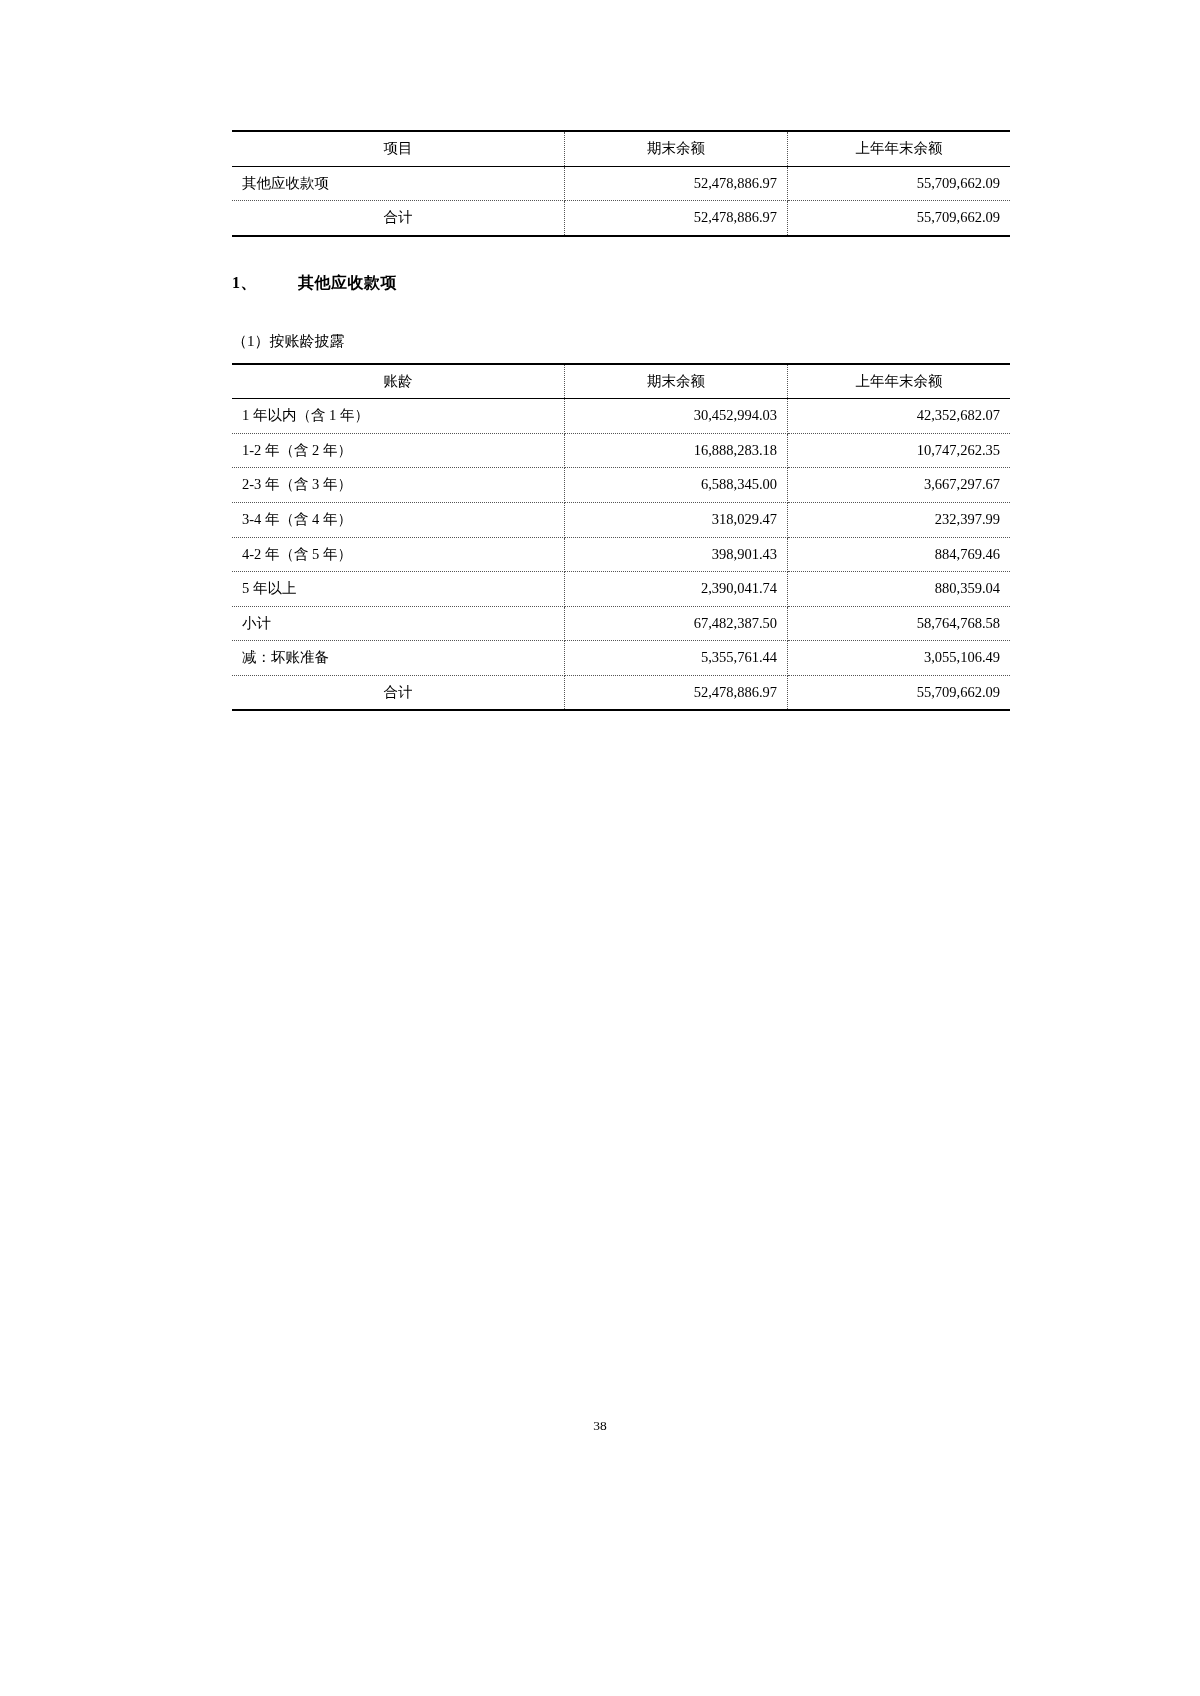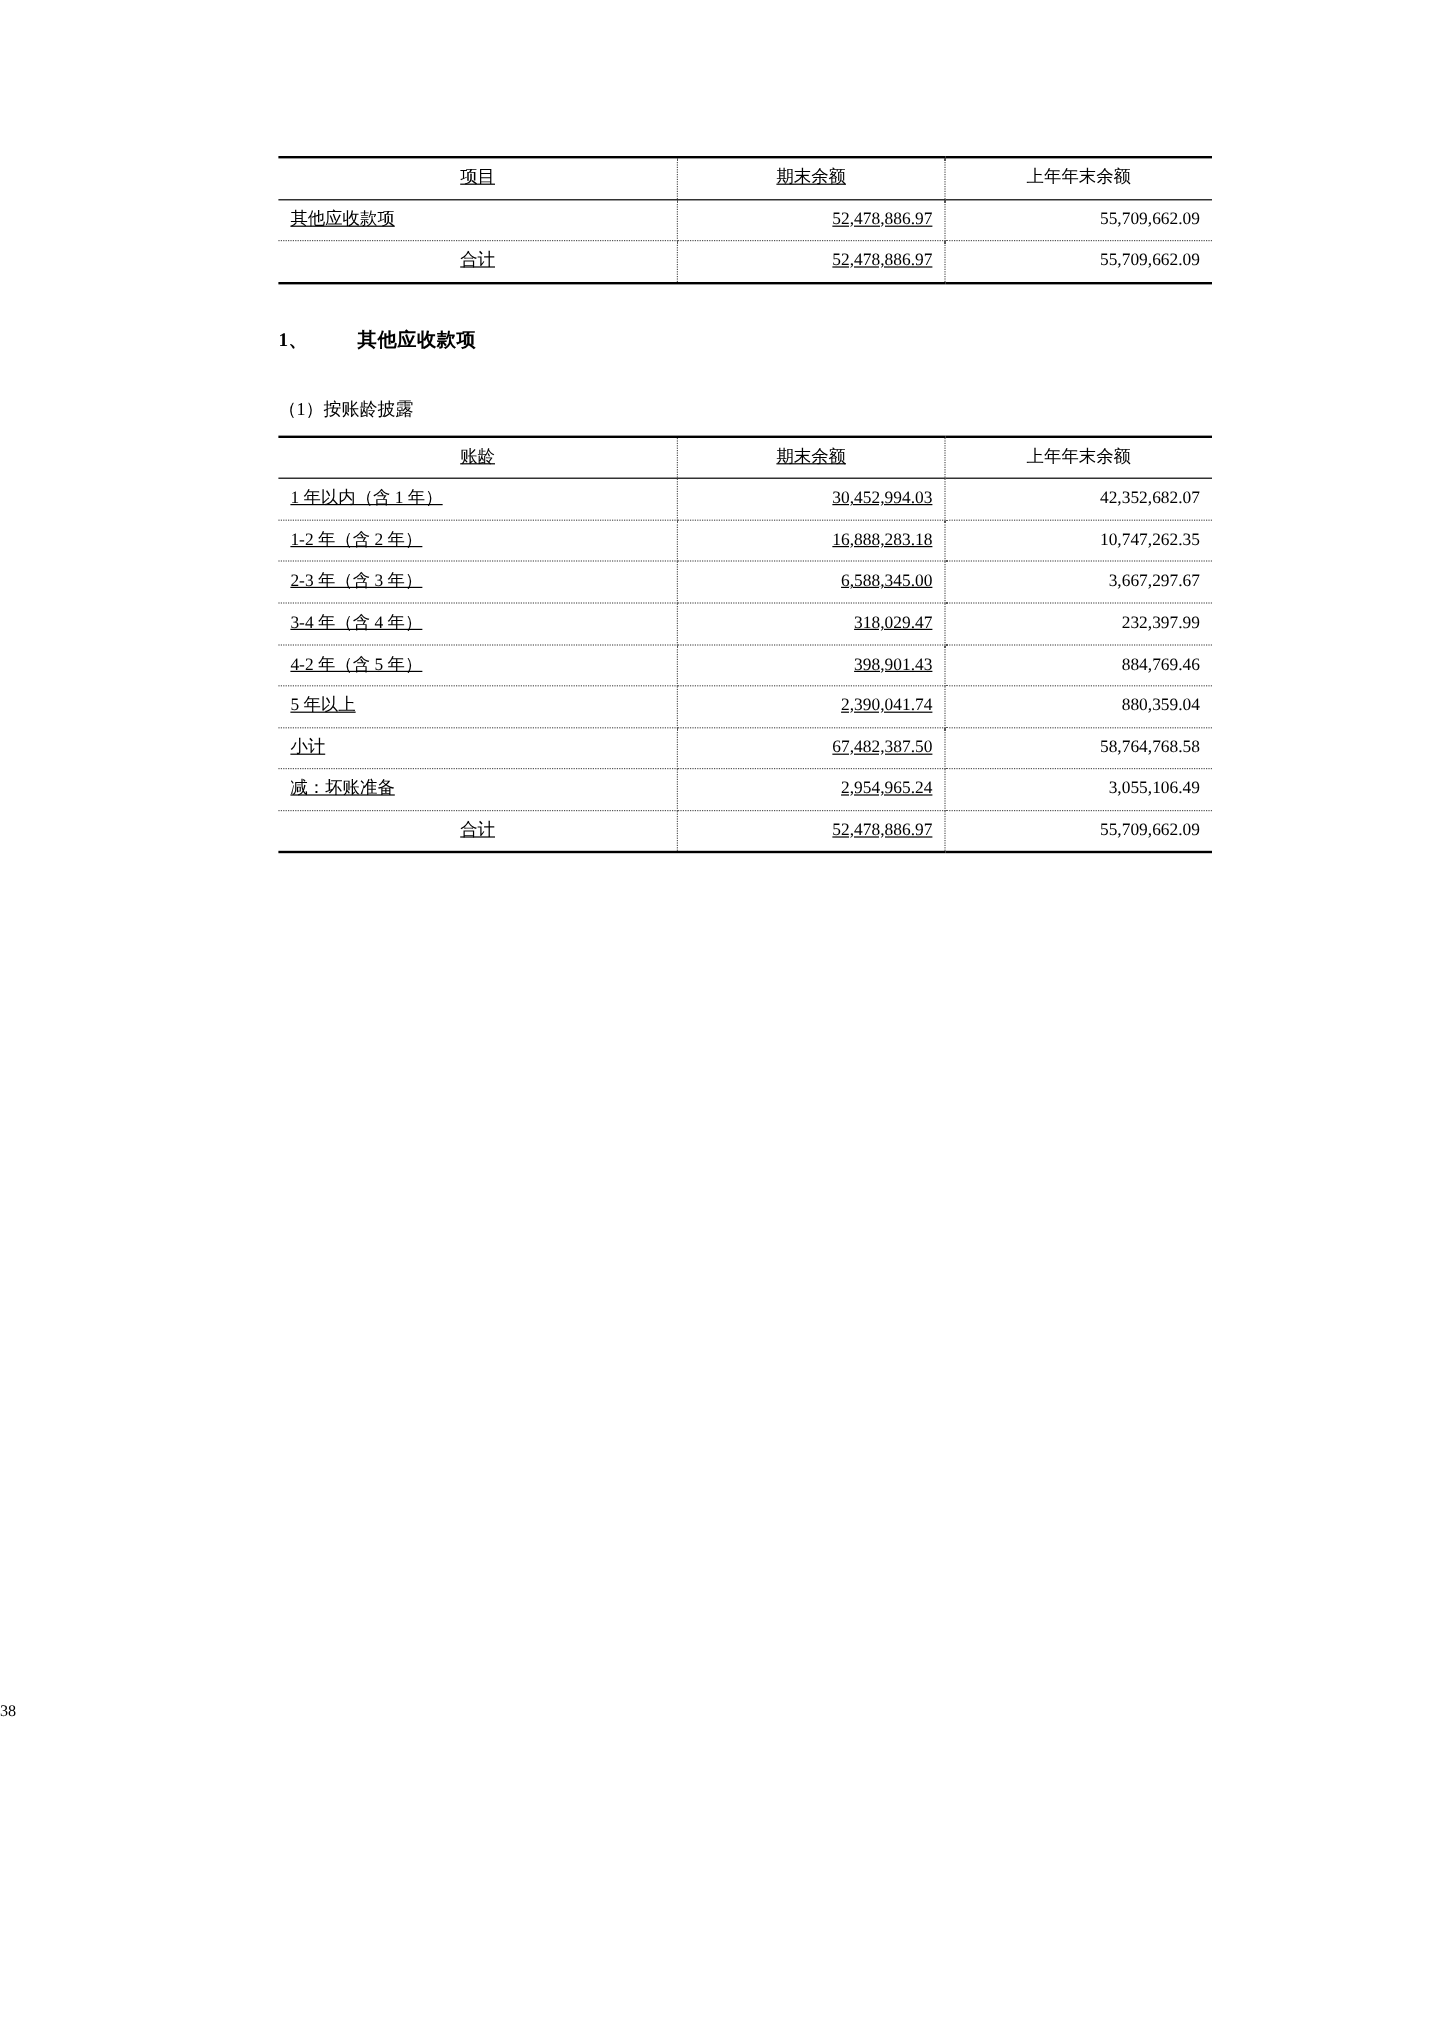--- a/index.html
+++ b/index.html
@@ -36,21 +36,21 @@
     line-height: 1.35;
   }
   .col-item { width: 312px; }
   .col-amt  { width: 202px; }
 
   
   .t-thick { border-top: 2.2px solid #000; }
   .b-thick { border-bottom: 2.2px solid #000; }
   .b-thin  { border-bottom: 1px solid #000; }
   .b-dot   { border-bottom: 1px dotted #555; }
-  .v-dot   { border-right: 1px dotted #555; text-decoration: underline; }
+  .v-dot   { border-right: 1px dotted #555; }
 
   .ctr { text-align: center; }
   .rgt { text-align: right; }
   .lft { text-align: left; }
 
   .tbl1-wrap { margin-top: 130px; }
 
   .section-heading {
     margin-top: 36px;
     font-weight: bold;
@@ -64,21 +64,21 @@
     font-size: 15px;
   }
 
   .tbl2-wrap { margin-top: 12px; }
 
   .page-number {
     position: absolute;
     left: 0;
     right: 0;
     top: 1418px;
-    text-align: left;
+    text-align: center;
     font-size: 13.5px;
     font-family: "Liberation Serif", serif;
   }
 </style>
 </head>
 <body>
 
 <div class="page">
   <div class="content">
 
@@ -149,21 +149,21 @@
             <td class="col-amt rgt b-dot v-dot">2,390,041.74</td>
             <td class="col-amt rgt b-dot">880,359.04</td>
           </tr>
           <tr>
             <td class="col-item lft b-dot v-dot">小计</td>
             <td class="col-amt rgt b-dot v-dot">67,482,387.50</td>
             <td class="col-amt rgt b-dot">58,764,768.58</td>
           </tr>
           <tr>
             <td class="col-item lft b-dot v-dot">减：坏账准备</td>
-            <td class="col-amt rgt b-dot v-dot">2,954,965.24</td>
+            <td class="col-amt rgt b-dot v-dot">5,355,761.44</td>
             <td class="col-amt rgt b-dot">3,055,106.49</td>
           </tr>
           <tr>
             <td class="col-item ctr b-thick v-dot">合计</td>
             <td class="col-amt rgt b-thick v-dot">52,478,886.97</td>
             <td class="col-amt rgt b-thick">55,709,662.09</td>
           </tr>
         </tbody>
       </table>
     </div>

